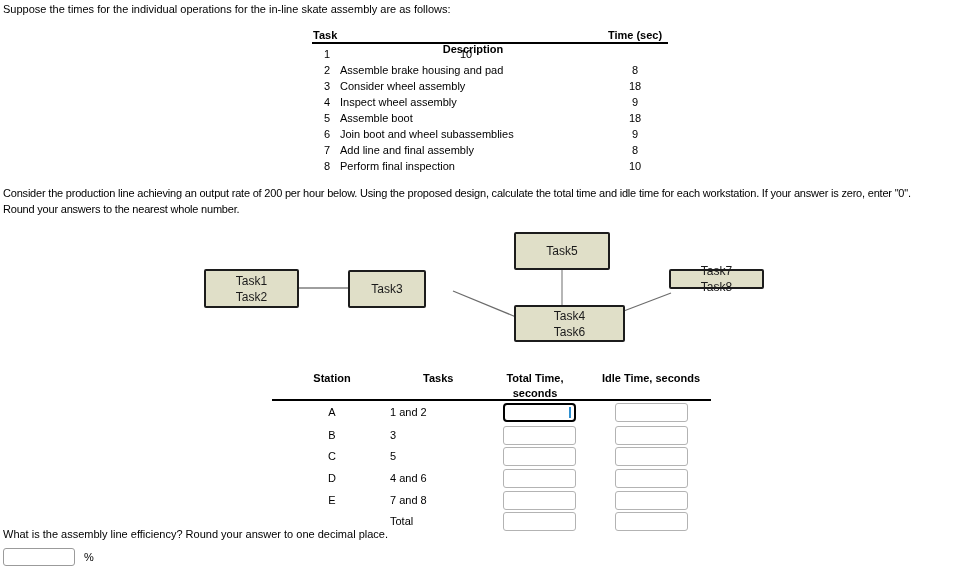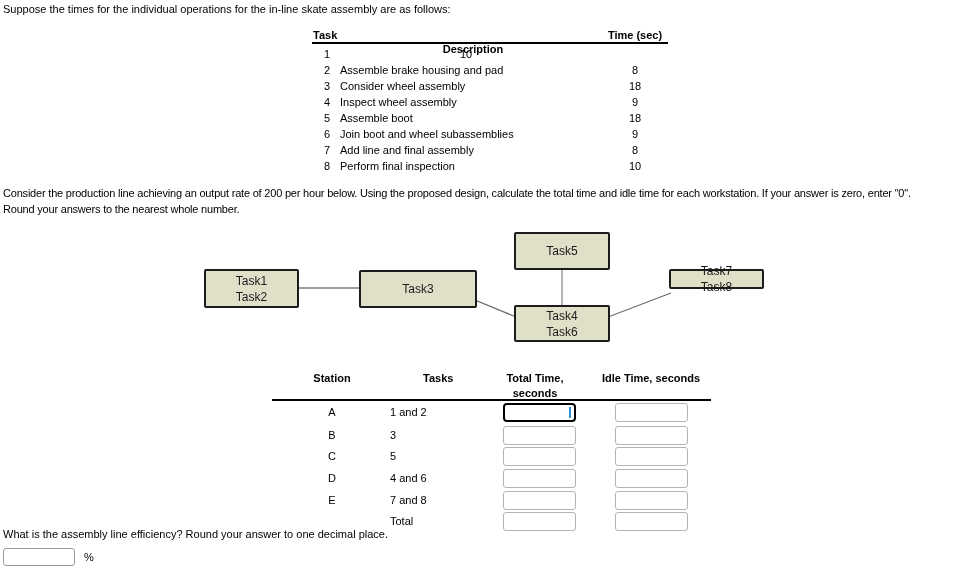--- a/index.html
+++ b/index.html
@@ -138,27 +138,27 @@
   <line x1="297" y1="288" x2="361" y2="288" stroke="#9e9e9e" stroke-width="2"></line>
   <line x1="453" y1="291" x2="516" y2="317" stroke="#6b6b6b" stroke-width="1.2"></line>
   <line x1="562" y1="268" x2="562" y2="307" stroke="#9e9e9e" stroke-width="1.5"></line>
   <line x1="608" y1="317" x2="671" y2="293" stroke="#6b6b6b" stroke-width="1.2"></line>
 </svg>
 
 <div class="dbox" style="left:204px;top:269px;width:95px;height:39px">
   <div>Task1</div>
   <div>Task2</div>
 </div>
-<div class="dbox" style="left:359px;top:270px;width:118px;height:38px">
+<div class="dbox" style="left:348px;top:270px;width:78px;height:38px">
   <div>Task3</div>
 </div>
 <div class="dbox" style="left:514px;top:232px;width:96px;height:38px">
   <div>Task5</div>
 </div>
-<div class="dbox" style="left:514px;top:305px;width:96px;height:37px">
+<div class="dbox" style="left:514px;top:305px;width:111px;height:37px">
   <div>Task4</div>
   <div>Task6</div>
 </div>
 <div class="dbox" style="left:669px;top:269px;width:95px;height:20px">
   <div>Task7</div>
   <div>Task8</div>
 </div>
 
 <div class="abs" id="station-table">
   <span class="s-hdr sh-station bold">Station</span>

